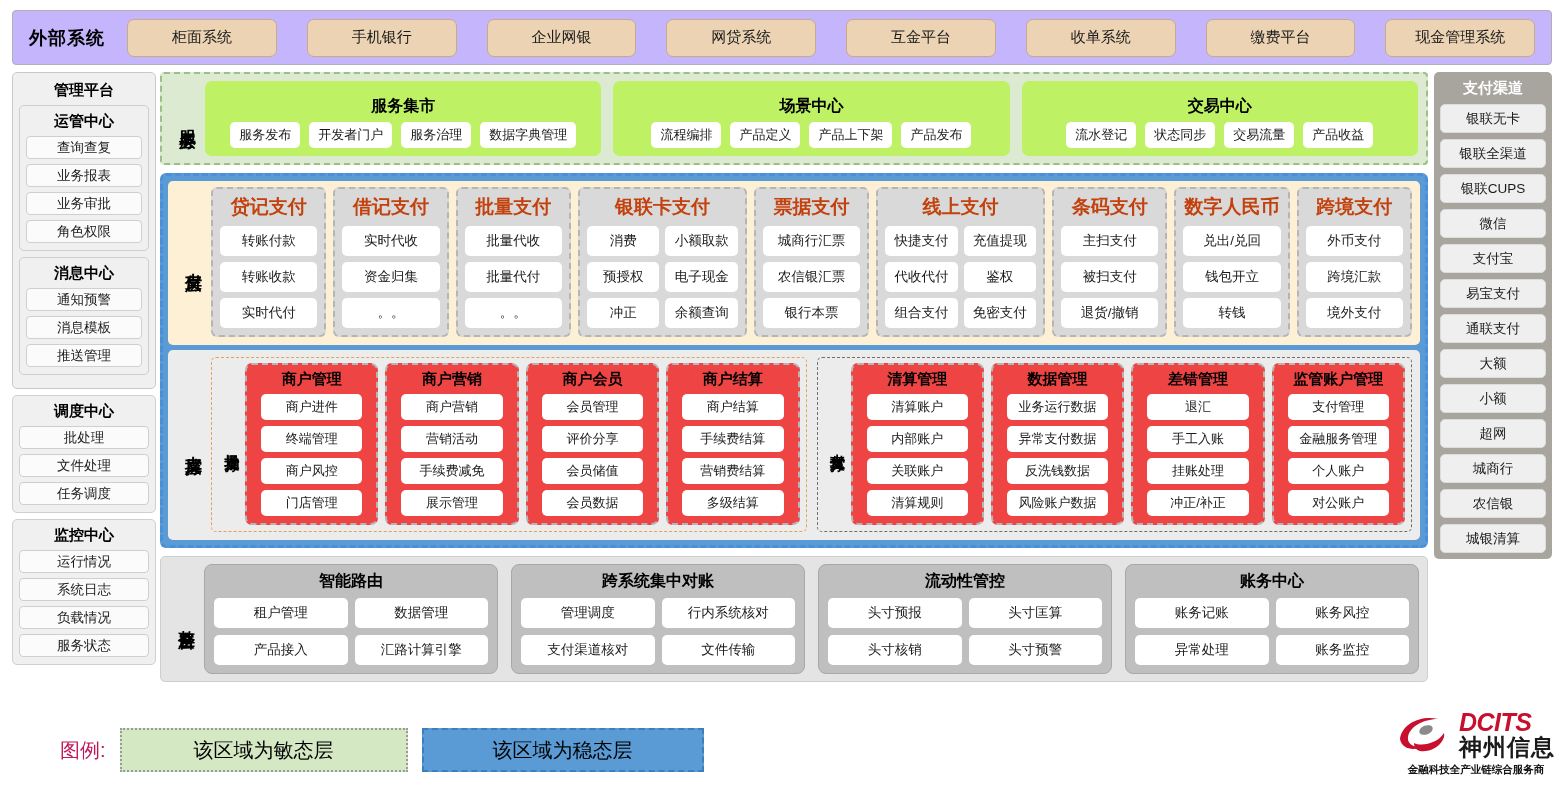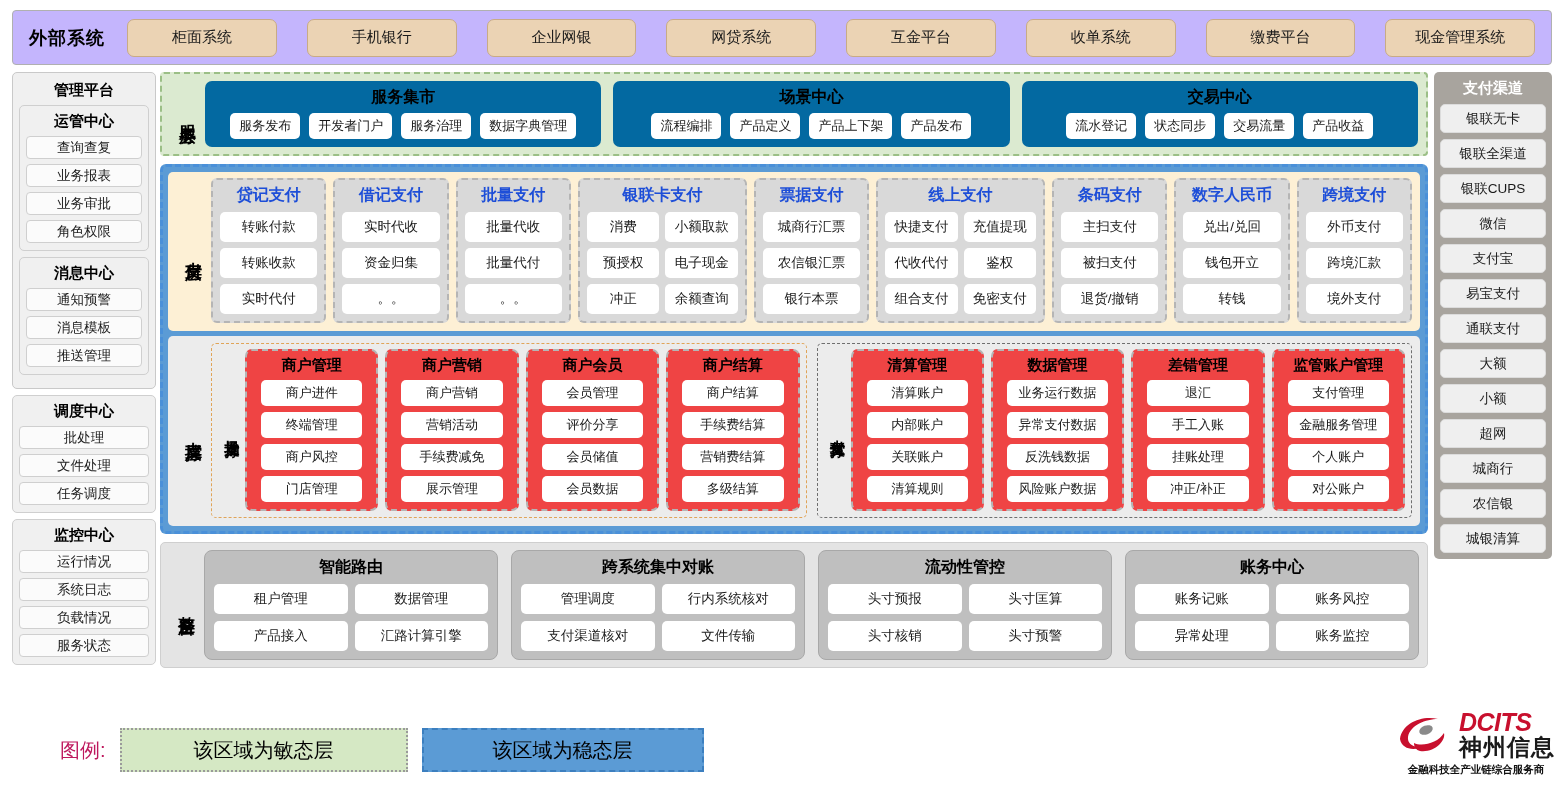--- a/index.html
+++ b/index.html
@@ -76,21 +76,21 @@
     display:flex; align-items:stretch; padding:7px 8px; margin-bottom:8px;
   }
   .vlabel{
     writing-mode:vertical-rl; text-orientation:upright;
     font-weight:bold; font-size:17px; color:#000;
     display:flex; align-items:center; justify-content:center;
     letter-spacing:2px; padding:0 6px; flex:0 0 auto;
   }
   .svc-groups{ display:flex; flex:1; gap:12px; }
   .svc-card{
-    flex:1; background:#0369a1; border-radius:7px; padding:4px 9px 8px;
+    flex:1; background:#bef264; border-radius:7px; padding:13px 9px 8px;
   }
   .svc-card-title{ text-align:center; font-weight:bold; font-size:16px; color:#000; padding:2px 0 5px; }
   .svc-row{ display:flex; gap:9px; justify-content:center; }
   .wchip{
     background:#ffffff; border-radius:5px; height:26px;
     display:flex; align-items:center; justify-content:center;
     font-size:13px; color:#1a1a1a; padding:0 9px; white-space:nowrap;
   }
 
   
@@ -102,21 +102,21 @@
   
   .pay-layer{
     background:#fdf0d5; border-radius:5px; display:flex; align-items:stretch;
     padding:6px 8px 8px; margin-bottom:5px;
   }
   .pay-groups{ display:flex; flex:1; gap:7px; }
   .pay-card{
     background:#d9d9d9; border:2px dashed #b5b5b5; border-radius:6px;
     padding:3px 7px 7px; display:flex; flex-direction:column;
   }
-  .pay-card-title{ text-align:center; font-weight:bold; font-size:16px; color:#1d4ed8; padding:2px 0 6px; white-space:nowrap; }
+  .pay-card-title{ text-align:center; font-weight:bold; font-size:19px; color:#c2410c; padding:2px 0 6px; white-space:nowrap; }
   .pay-grid{ display:grid; gap:6px; }
   .pay-grid.c1{ grid-template-columns:1fr; }
   .pay-grid.c2{ grid-template-columns:1fr 1fr; }
   .pchip{
     background:#ffffff; border-radius:5px; height:30px;
     display:flex; align-items:center; justify-content:center;
     font-size:13.5px; color:#1a1a1a; white-space:nowrap; padding:0 4px;
   }
 
   

